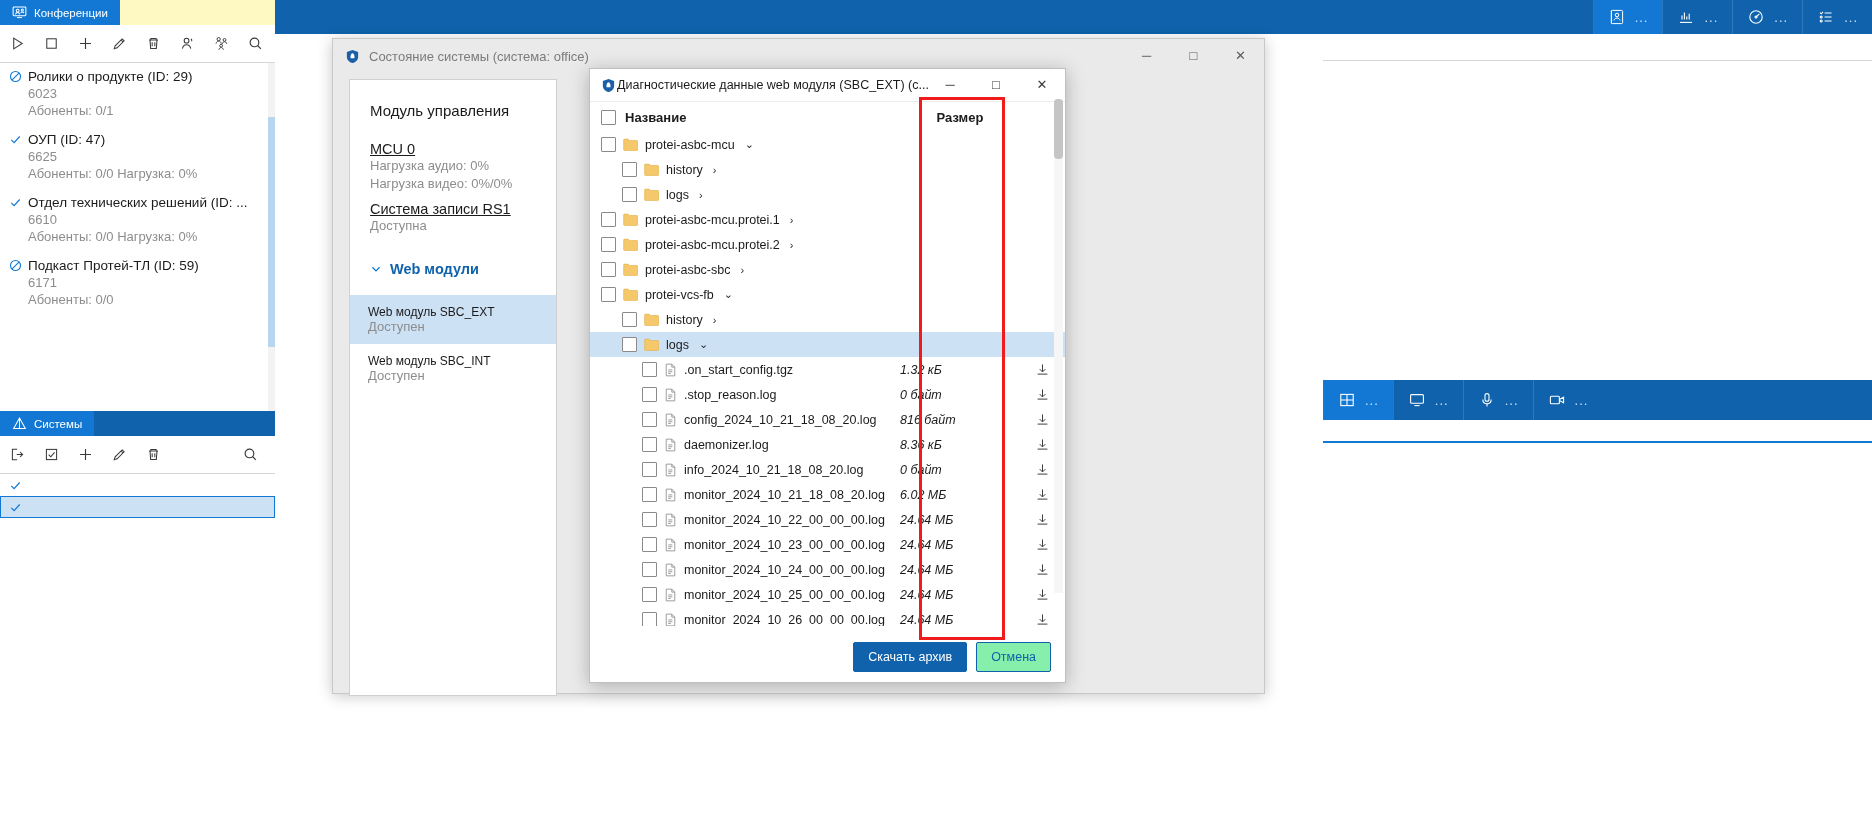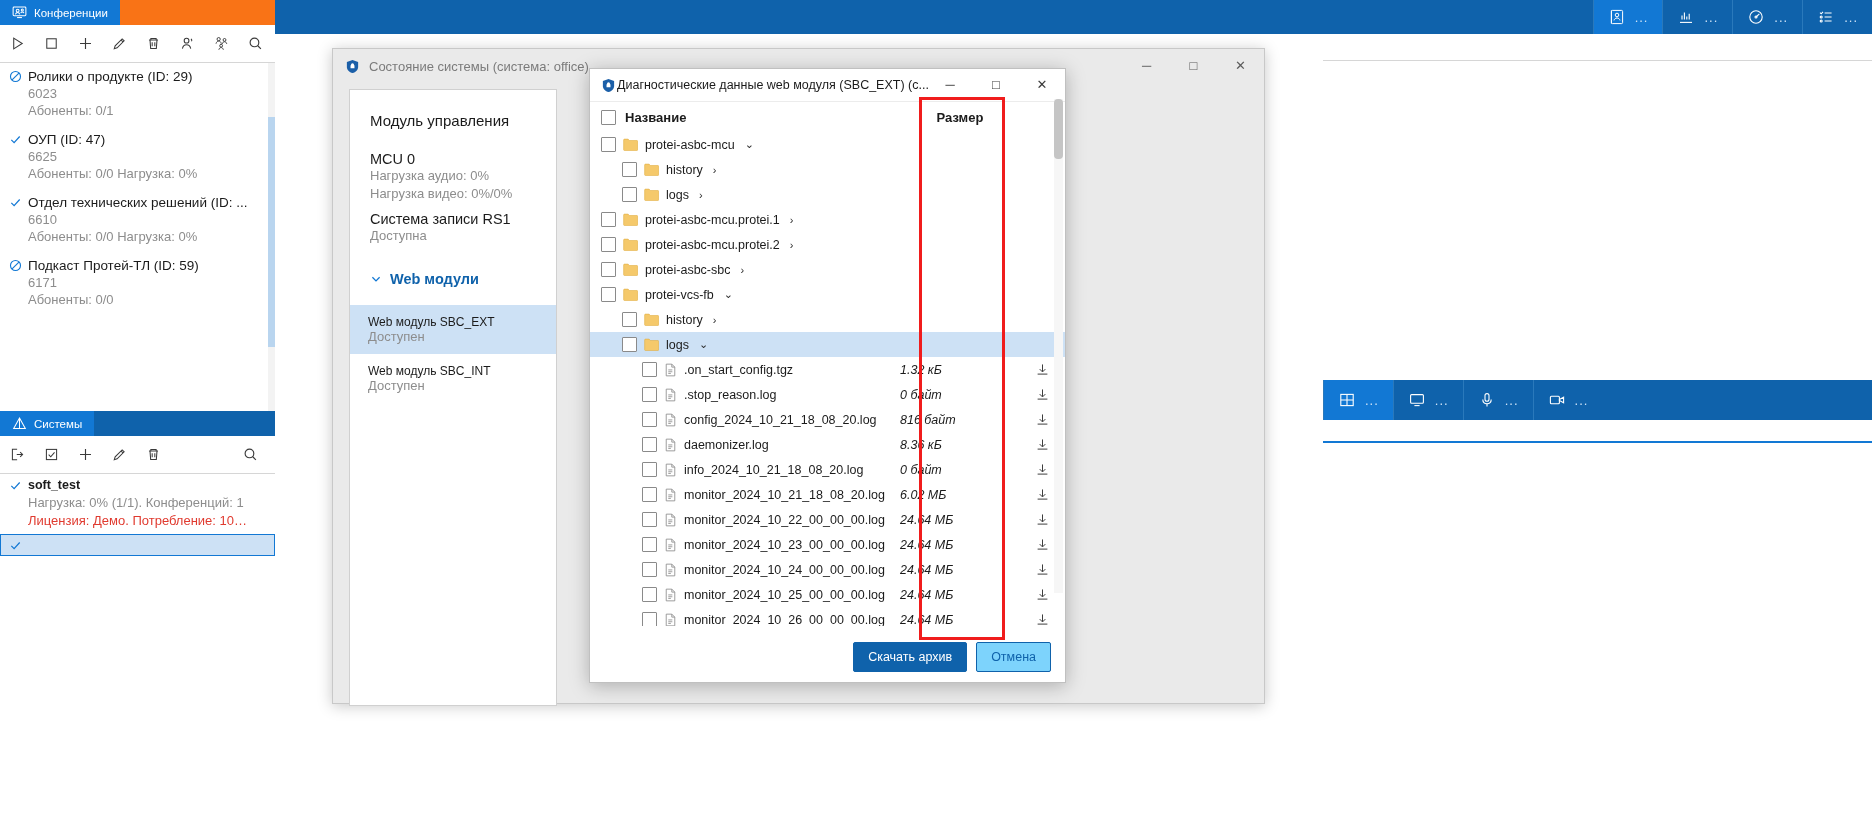--- a/index.html
+++ b/index.html
@@ -8,21 +8,21 @@
     background:#ffffff;
     font-family:"Liberation Sans","DejaVu Sans",sans-serif;
     font-size:13px;color:#201f1e;
     -webkit-font-smoothing:antialiased;
   }
   .root{position:relative;width:1872px;height:837px;}
 
   
   .left-col{position:absolute;left:0;top:0;width:275px;height:837px;background:#ffffff;}
 
-  .panel-tabbar{height:25px;background:#f97316;display:flex;align-items:stretch;}
+  .panel-tabbar{height:25px;background:#fef9c3;display:flex;align-items:stretch;}
   .panel-tab{background:#1278d4;display:flex;align-items:center;gap:7px;padding:0 12px;color:#ffffff;font-size:11.5px;}
   .panel-tab .ic{display:flex;align-items:center;}
   .panel-tabbar.sys{background:#0f62ab;}
   .panel-tab.sys{background:#1278d4;}
 
   .toolbar{height:37px;display:flex;align-items:center;border-bottom:1px solid #d6d6d6;background:#fff;}
   .tbtn{width:34px;height:34px;display:flex;align-items:center;justify-content:center;cursor:default;}
   .tb-spacer{flex:1;}
 
   .conf-list{position:relative;height:348px;overflow:hidden;background:#fff;}
@@ -53,31 +53,31 @@
   
   .right-area{position:absolute;left:1323px;top:34px;width:549px;height:803px;background:#fff;}
   .rsep{position:absolute;left:1323px;top:60px;width:549px;height:1px;background:#d6d6d6;}
   .rowbar{position:absolute;left:1323px;top:380px;width:549px;height:40px;background:#0f62ab;display:flex;align-items:stretch;}
   .rowbar .tb-tab{border-left:1px solid #2a79bb;}
   .rsep2{position:absolute;left:1323px;top:441px;width:549px;height:2px;background:#1278d4;}
 
   .midgray{position:absolute;left:275px;top:34px;width:1048px;height:803px;background:#ffffff;}
 
   
-  .dlg1{position:absolute;left:332px;top:48px;width:931px;height:654px;background:#eaeaea;border:1px solid #c8c8c8;
+  .dlg1{position:absolute;left:332px;top:38px;width:931px;height:654px;background:#eaeaea;border:1px solid #c8c8c8;
         box-shadow:0 2px 14px rgba(0,0,0,.22);}
   .dlg1-title{height:34px;display:flex;align-items:center;padding-left:12px;gap:9px;}
   .dlg1-title .txt{font-size:13px;color:#7b7b7b;}
   .dlg1-ctrls{position:absolute;right:0;top:0;display:flex;}
   .wbtn{width:47px;height:32px;display:flex;align-items:center;justify-content:center;color:#5b5b5b;}
 
   .modpanel{position:absolute;left:16px;top:40px;width:206px;height:615px;background:#ffffff;border:1px solid #d0d0d0;}
   .modpanel .inner{padding:22px 16px 10px 20px;}
   .mp-h{font-size:15px;color:#1b1b1b;margin-bottom:22px;}
-  .mp-name{font-size:14.5px;color:#1b1b1b;margin-top:2px;}
+  .mp-name{font-size:14.5px;color:#1b1b1b;margin-top:2px;text-decoration:underline;}
   .mp-sub{font-size:13px;color:#8d8d8d;line-height:18px;}
   .mp-group{display:flex;align-items:center;gap:8px;color:#0f62ab;font-weight:bold;font-size:14.5px;margin:26px 0 8px 0;}
   .mp-row{padding:10px 0 10px 18px;}
   .mp-row.sel{background:#cde1f5;}
   .mp-row .t{font-size:12px;color:#1b1b1b;}
   .mp-row .s{font-size:13px;color:#8d8d8d;}
 
   
   .dlg2{position:absolute;left:589px;top:68px;width:475px;height:613px;background:#fff;border:1px solid #c0c0c0;
         box-shadow:0 3px 18px rgba(0,0,0,.26);}
@@ -101,21 +101,21 @@
   .ind1{padding-left:32px;}
   .ind2{padding-left:52px;}
 
   .chk{width:13px;height:13px;border:1px solid #8a8a8a;background:#fff;flex:0 0 13px;border-radius:1px;}
   .chev{color:#2b2b2b;font-size:11px;margin-left:3px;}
 
   .red-box{position:absolute;left:919px;top:97px;width:80px;height:537px;border:3px solid #f01c1c;pointer-events:none;z-index:40;}
 
   .dlg2-footer{position:absolute;left:0;bottom:0;width:100%;height:50px;display:flex;align-items:center;justify-content:flex-end;gap:9px;padding-right:14px;box-sizing:border-box;}
   .btn{height:28px;padding:0 14px;font-size:12.5px;display:flex;align-items:center;justify-content:center;border:1px solid #0f62ab;background:#0f62ab;color:#fff;border-radius:2px;}
-  .btn.sec{background:#7dd3fc;color:#0f62ab;border:1px solid #0f62ab;}
+  .btn.sec{background:#86efac;color:#0f62ab;border:1px solid #0f62ab;}
 
   .vscroll{position:absolute;right:2px;top:30px;width:9px;height:494px;background:#f6f6f6;}
   .vscroll .thumb{position:absolute;top:0;right:0;width:9px;height:60px;background:#c5c5c5;border-radius:4px;}
 
   svg{display:block;}
 </style>
 </head>
 <body>
 
 <div class="root">
@@ -299,25 +299,20 @@
       </div>
     </div>
 
     <div class="sys-list">
       <div class="sys-item">
         <span class="sys-check">
           <svg width="13" height="13" viewBox="0 0 14 14" fill="none" stroke="#1278d4" stroke-width="1.3">
               <path d="M2.5 7.4l3 3 6-6.6"></path>
             </svg>
         </span>
-        <span style="flex:1;min-width:0;">
-          <div class="sys-name">soft_test</div>
-          <div class="sys-sub">Нагрузка: 0% (1/1). Конференций: 1</div>
-          <div class="sys-sub warn">Лицензия: Демо. Потребление: 10…</div>
-        </span>
       </div>
       <div class="sys-item selected">
         <span class="sys-check">
           <svg width="13" height="13" viewBox="0 0 14 14" fill="none" stroke="#1278d4" stroke-width="1.3">
               <path d="M2.5 7.4l3 3 6-6.6"></path>
             </svg>
         </span>
       </div>
     </div>
   </div>

